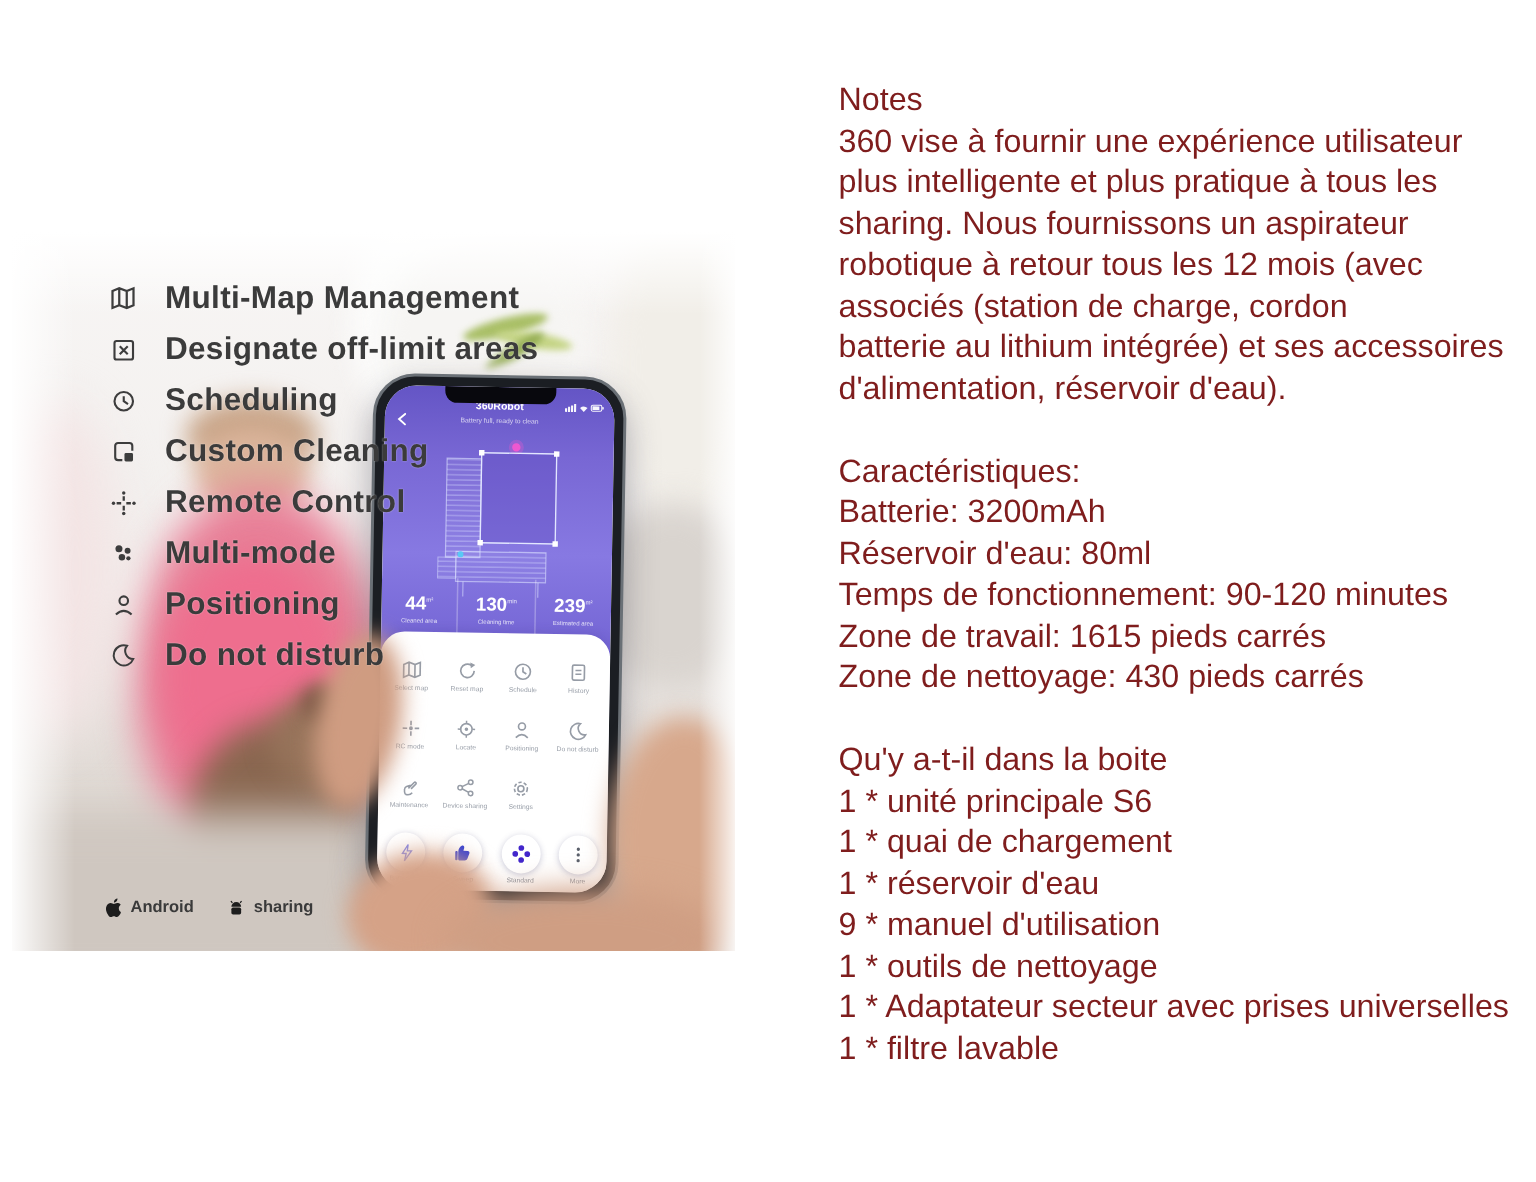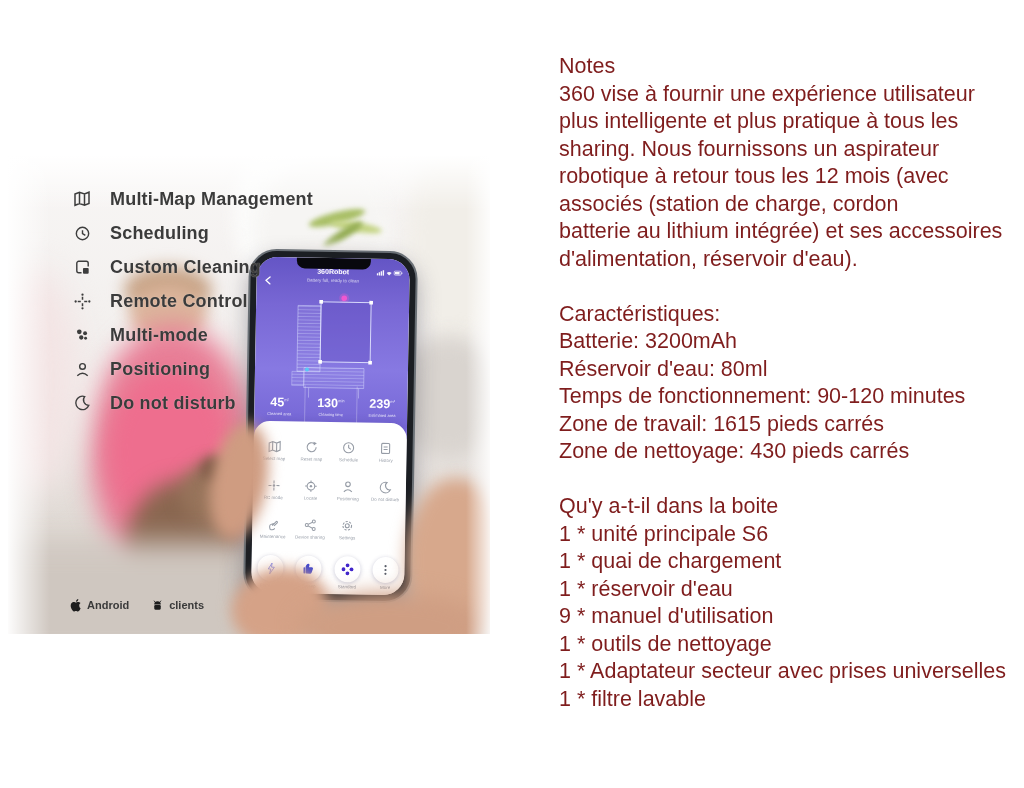--- a/index.html
+++ b/index.html
@@ -9,21 +9,21 @@
   
   #photo{position:absolute;left:8px;top:150px;width:482px;height:484px;overflow:hidden;
          background:linear-gradient(180deg,#f8f6f5 0%,#f1eeec 50%,#ddd6d0 82%,#cfc8c1 100%);}
   .blob{position:absolute;border-radius:50%;}
   .fade{position:absolute;z-index:30;pointer-events:none;}
 
   
   #features{position:absolute;left:62px;top:32px;z-index:40;}
   .feat-row{display:flex;align-items:center;height:34px;}
   .feat-ic{width:24px;height:24px;display:flex;align-items:center;justify-content:center;color:#3d3d3d;}
-  .feat-label{margin-left:16px;font-size:18px;font-weight:bold;color:#3b3b3b;letter-spacing:.2px;
+  .feat-label{margin-left:16px;font-size:21px;font-weight:bold;color:#3b3b3b;letter-spacing:.2px;
               text-shadow:0 0 1px rgba(255,255,255,.6);}
 
   
   #platforms{position:absolute;left:62px;top:448px;z-index:40;display:flex;align-items:center;
              font-size:11px;font-weight:bold;color:#3a3a3a;}
   #platforms .p-ic{margin-right:5px;display:flex;align-items:center;}
   #platforms .gap{width:22px;}
 
   
   #phone{position:absolute;left:238px;top:100px;width:169px;height:352px;z-index:20;
@@ -132,21 +132,21 @@
           <rect x="113.2" y="68.2" width="3.6" height="3.6" fill="#fff"></rect>
           <rect x="37" y="80" width="12" height="14" fill="url(#hatch)" stroke="rgba(220,226,255,0.5)" stroke-width="0.7"></rect>
           <rect x="49" y="76" width="60" height="20" fill="url(#hatch)" stroke="rgba(220,226,255,0.55)" stroke-width="0.8"></rect>
           <line x1="54" y1="96" x2="54" y2="106" stroke="rgba(220,226,255,0.55)" stroke-width="0.8"></line>
           <line x1="104" y1="96" x2="104" y2="106" stroke="rgba(220,226,255,0.55)" stroke-width="0.8"></line>
           <circle cx="52" cy="78" r="2" fill="#59c8f5"></circle>
         </svg>
 
         <div id="stats">
           <div class="stat">
-            <div class="stat-val"><span>45</span><span class="stat-unit">m²</span></div>
+            <div class="stat-val"><span>44</span><span class="stat-unit">m²</span></div>
             <div class="stat-label">Cleaned area</div>
           </div>
           <div class="stat">
             <div class="stat-val"><span>130</span><span class="stat-unit">min</span></div>
             <div class="stat-label">Cleaning time</div>
           </div>
           <div class="stat">
             <div class="stat-val"><span>239</span><span class="stat-unit">m²</span></div>
             <div class="stat-label">Estimated area</div>
           </div>
@@ -288,20 +288,29 @@
     <div class="fade" style="right:0;top:0;bottom:0;width:24px;background:linear-gradient(270deg,rgba(255,255,255,.85),rgba(255,255,255,0));"></div>
 
     <div id="features">
       <div class="feat-row">
         <span class="feat-ic">
             <svg width="20" height="20" viewBox="0 0 20 20">
               <path d="M3 5 L7.5 3.2 L12.5 5 L17 3.2 V14.5 L12.5 16.3 L7.5 14.5 L3 16.3 Z M7.5 3.2 V14.5 M12.5 5 V16.3" fill="none" stroke="currentColor" stroke-width="1.5"></path>
             </svg>
           </span>
         <span class="feat-label">Multi-Map Management</span>
+      </div>
+      <div class="feat-row">
+        <span class="feat-ic">
+            <svg width="19" height="19" viewBox="0 0 20 20">
+              <rect x="3.5" y="3.5" width="13" height="13" rx="1.5" fill="none" stroke="currentColor" stroke-width="1.5"></rect>
+              <path d="M7.2 7.2 L12.8 12.8 M12.8 7.2 L7.2 12.8" stroke="currentColor" stroke-width="1.5"></path>
+            </svg>
+          </span>
+        <span class="feat-label">Designate off-limit areas</span>
       </div>
       <div class="feat-row">
         <span class="feat-ic">
             <svg width="19" height="19" viewBox="0 0 20 20">
               <circle cx="10" cy="10" r="6.5" fill="none" stroke="currentColor" stroke-width="1.5"></circle>
               <path d="M10 6.5 V10 L13 12" fill="none" stroke="currentColor" stroke-width="1.5"></path>
             </svg>
           </span>
         <span class="feat-label">Scheduling</span>
       </div>
@@ -365,21 +374,21 @@
       <span>Android</span>
       <span class="gap"></span>
       <span class="p-ic">
         <svg width="13" height="13" viewBox="0 0 14 14">
             <path d="M3.5 6 A3.5 3.5 0 0 1 10.5 6 Z" fill="#1d1d1d"></path>
             <rect x="3.5" y="6.5" width="7" height="5" rx="1.2" fill="#1d1d1d"></rect>
             <line x1="4.2" y1="3.2" x2="3.2" y2="1.8" stroke="#1d1d1d" stroke-width="0.9"></line>
             <line x1="9.8" y1="3.2" x2="10.8" y2="1.8" stroke="#1d1d1d" stroke-width="0.9"></line>
           </svg>
       </span>
-      <span>clients</span>
+      <span>sharing</span>
     </div>
   </div>
 
   <div id="right-col">
     <div class="line">Notes</div>
     <div class="line">360 vise à fournir une expérience utilisateur</div>
     <div class="line">plus intelligente et plus pratique à tous les</div>
     <div class="line">sharing. Nous fournissons un aspirateur</div>
     <div class="line">robotique à retour tous les 12 mois (avec</div>
     <div class="line">associés (station de charge, cordon</div>

